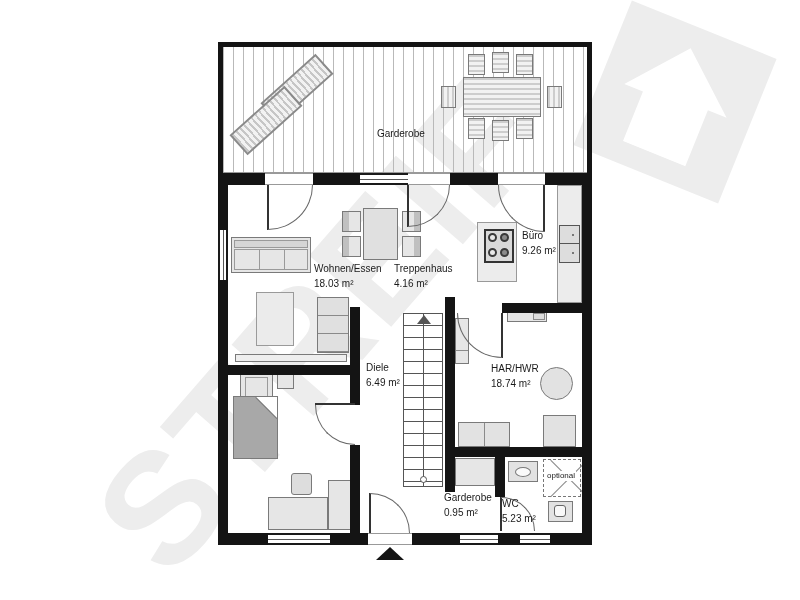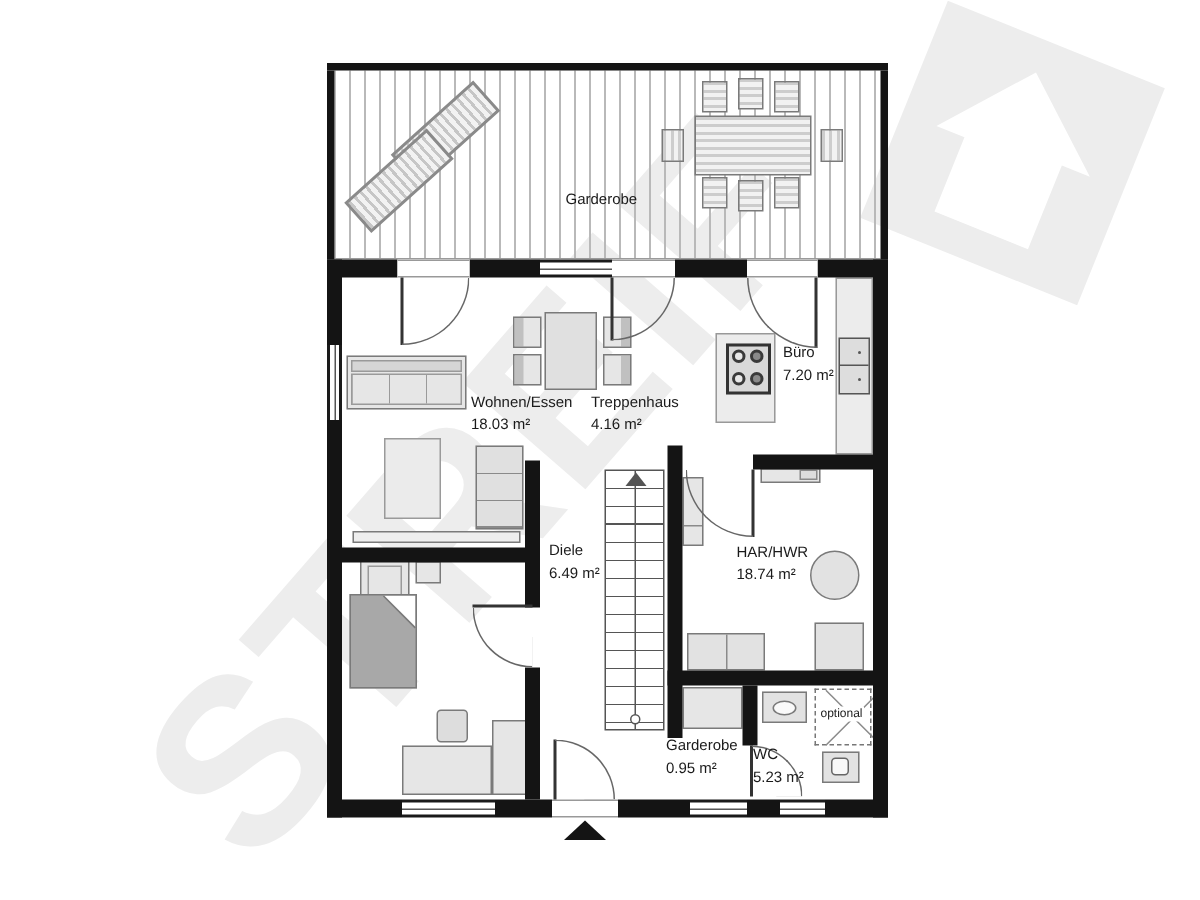--- a/index.html
+++ b/index.html
@@ -197,21 +197,21 @@
   <div class="abs lbl" style="left:314px;top:261px;">
     <div>Wohnen/Essen</div>
       <div>18.03 m²</div>
   </div>
   <div class="abs lbl" style="left:394px;top:261px;">
     <div>Treppenhaus</div>
       <div>4.16 m²</div>
   </div>
   <div class="abs lbl" style="left:522px;top:228px;">
     <div>Büro</div>
-      <div>7.20 m²</div>
+      <div>9.26 m²</div>
   </div>
   <div class="abs lbl" style="left:366px;top:360px;">
     <div>Diele</div>
       <div>6.49 m²</div>
   </div>
   <div class="abs lbl" style="left:491px;top:361px;">
     <div>HAR/HWR</div>
       <div>18.74 m²</div>
   </div>
   <div class="abs lbl" style="left:444px;top:490px;">

